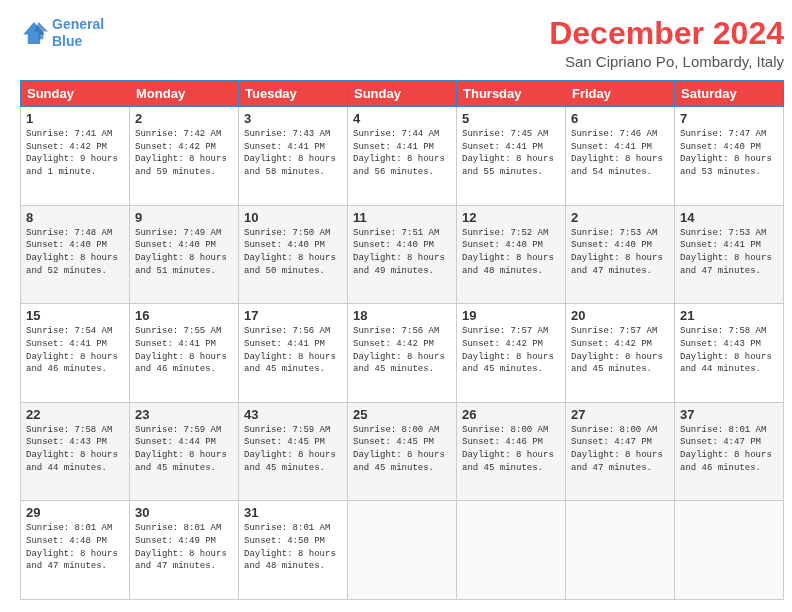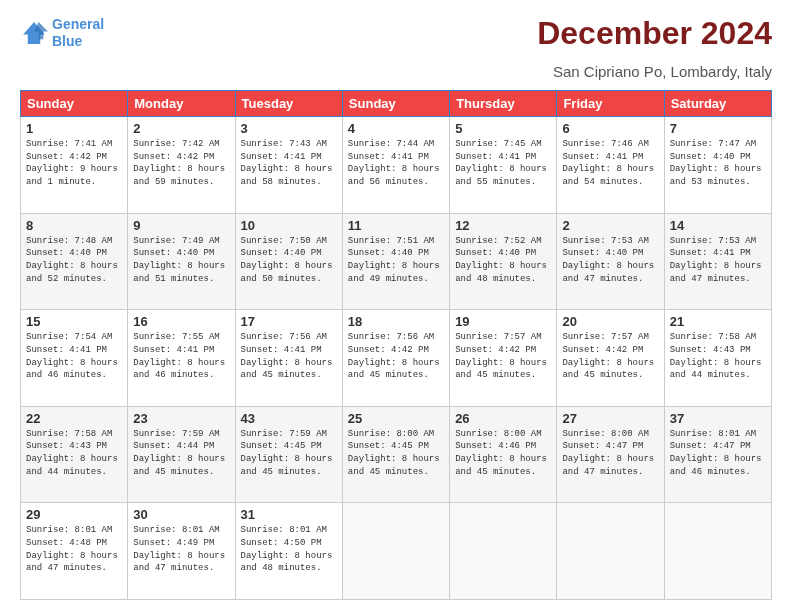--- a/index.html
+++ b/index.html
@@ -6,21 +6,21 @@
     body {
       font-family: Arial, sans-serif;
       background: #fff;
       width: 792px;
       height: 612px;
       overflow: hidden;
     }
     .page {
       width: 792px;
       height: 612px;
-      padding: 16px 20px 12px 20px;
+      padding: 16px 8px 12px 20px;
       display: flex;
       flex-direction: column;
     }
     .header {
       display: flex;
       justify-content: space-between;
       align-items: flex-start;
       margin-bottom: 10px;
     }
     .logo {
@@ -40,27 +40,27 @@
     .logo-icon {
       width: 28px;
       height: 28px;
     }
     .title-section {
       text-align: right;
     }
     .month-title {
       font-size: 32px;
       font-weight: bold;
-      color: #7f1d1d;
+      color: #ef4444;
       line-height: 1.1;
     }
     .location-title {
       font-size: 15px;
       color: #555;
-      margin-top: 12px;
+      margin-top: 2px;
     }
     .calendar {
       flex: 1;
       border-collapse: collapse;
       width: 100%;
       table-layout: fixed;
     }
     .calendar th {
       background: #ef4444;
       color: #fff;

